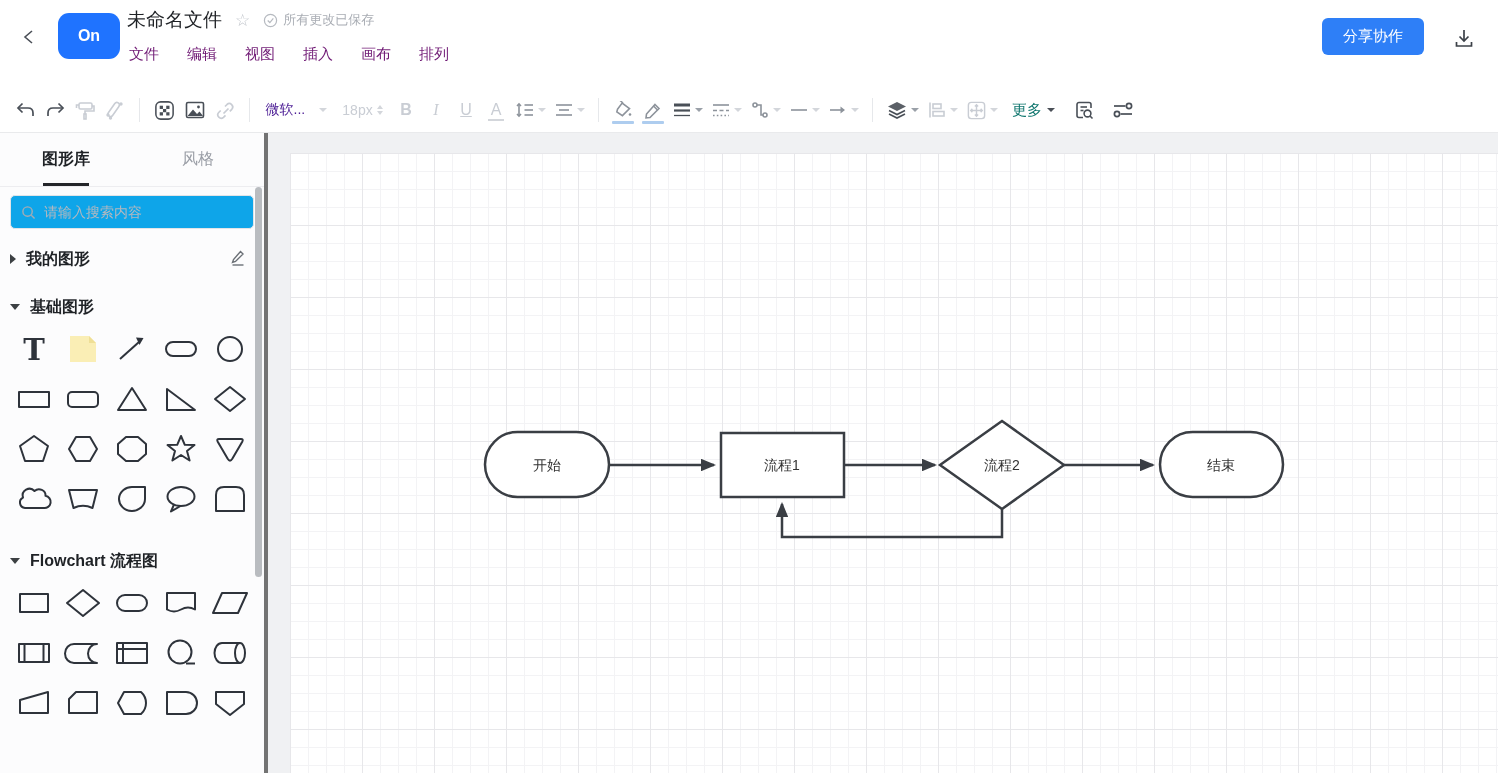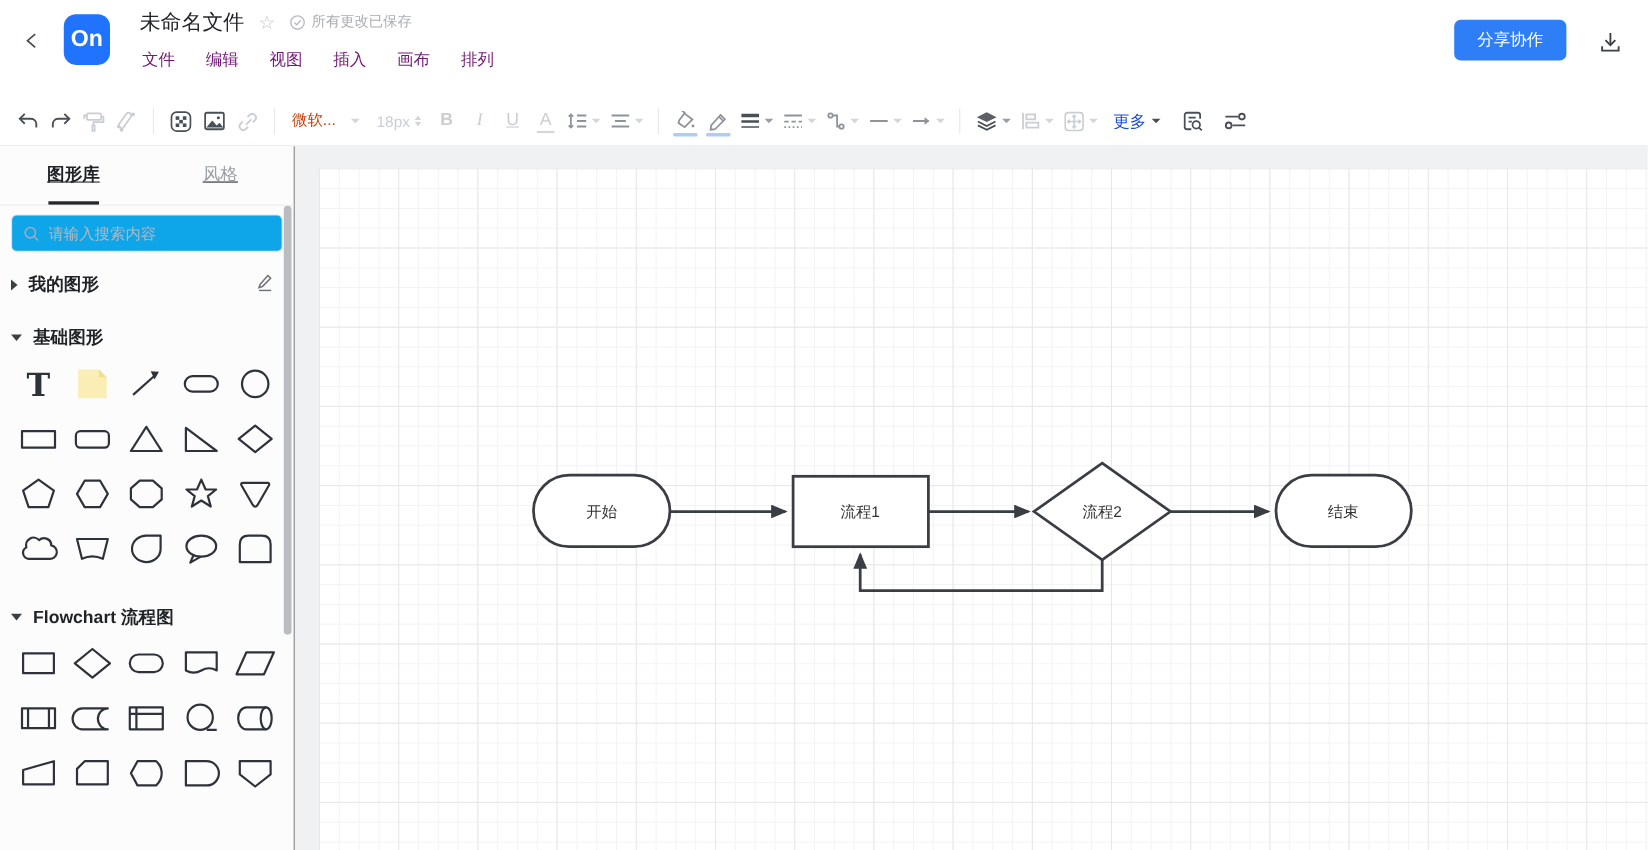--- a/index.html
+++ b/index.html
@@ -3,54 +3,54 @@
 <meta charset="utf-8">
 <style>
   * { margin:0; padding:0; box-sizing:border-box; }
   html,body { width:1498px; height:773px; overflow:hidden; }
   body { font-family:"Liberation Sans", sans-serif; background:#fff; color:#24262a; }
   .app { position:relative; width:1498px; height:773px; display:flex; flex-direction:column; }
 
   
   .header { position:relative; height:88px; background:#fff; flex:0 0 auto; }
   .back-btn { position:absolute; left:16px; top:24px; width:26px; height:26px; display:flex; align-items:center; justify-content:center; cursor:pointer; }
-  .logo { position:absolute; left:58px; top:13px; width:42px; height:46px; border-radius:11px; background:#1f73ff; color:#fff; display:flex; align-items:center; justify-content:center; font-weight:bold; font-size:21px; letter-spacing:0; }
+  .logo { position:absolute; left:58px; top:13px; width:62px; height:46px; border-radius:11px; background:#1f73ff; color:#fff; display:flex; align-items:center; justify-content:center; font-weight:bold; font-size:16px; letter-spacing:0; }
   .doc-row { position:absolute; left:127px; top:6px; height:28px; display:flex; align-items:center; gap:13px; }
   .doc-title { font-size:19px; font-weight:500; color:#1f2226; }
   .star { color:#c3c7cd; font-size:17px; line-height:1; cursor:pointer; }
   .save-status { display:flex; align-items:center; gap:5px; color:#a9adb4; font-size:13px; }
   .menu-row { position:absolute; left:129px; top:45px; display:flex; gap:28px; }
   .menu-item { font-size:15px; color:#701a75; cursor:pointer; }
   .share-btn { position:absolute; right:74px; top:18px; width:102px; height:37px; background:#2e7ff7; color:#fff; border:none; border-radius:6px; font-size:15px; font-family:inherit; cursor:pointer; }
   .download-btn { position:absolute; right:20px; top:24px; width:28px; height:28px; display:flex; align-items:center; justify-content:center; cursor:pointer; }
 
   
   .toolbar { height:45px; flex:0 0 auto; background:#fff; border-bottom:1px solid #e9eaec; display:flex; align-items:center; padding:0 10px; }
   .tb { height:32px; min-width:30px; padding:0 4px; display:flex; align-items:center; justify-content:center; border-radius:4px; cursor:pointer; gap:3px; }
   .tb svg { display:block; }
   .tdiv { width:1px; height:24px; background:#e6e8eb; margin:0 9px; flex:0 0 auto; }
   .caret { width:0; height:0; border-left:4px solid transparent; border-right:4px solid transparent; border-top:4.5px solid #9aa0a8; }
   .caret.dis { border-top-color:#d3d6db; }
   .ic-dark { color:#494f57; }
   .ic-mid { color:#8d939b; }
   .ic-dis { color:#c9cdd4; }
   .tletter { font-size:16px; line-height:1; color:#c9cdd4; }
-  .font-label { font-size:14px; color:#c2410c; width:50px; text-align:left; }
+  .font-label { font-size:14px; color:#4c1d95; width:50px; text-align:left; }
   .size-label { font-size:14px; color:#c9cdd4; width:32px; text-align:center; }
   .stepper { display:flex; flex-direction:column; gap:2px; }
   .stepper i { width:0;height:0;border-left:3.5px solid transparent;border-right:3.5px solid transparent; }
   .stepper .up { border-bottom:4px solid #d3d6db; }
   .stepper .dn { border-top:4px solid #d3d6db; }
   .color-bar { position:absolute; left:4px; right:4px; bottom:2px; height:3px; background:#aecdef; border-radius:1px; }
   .rel { position:relative; }
-  .more-label { font-size:15px; color:#1d4ed8; margin-right:2px; }
+  .more-label { font-size:15px; color:#0f766e; margin-right:2px; }
 
   
   .main { flex:1; display:flex; min-height:0; }
-  .sidebar { position:relative; width:268px; flex:0 0 auto; background:#fcfcfd; border-right:1px solid #737373;text-decoration:underline; }
+  .sidebar { position:relative; width:268px; flex:0 0 auto; background:#fcfcfd; border-right:4px solid #737373; }
   .side-tabs { height:54px; display:flex; border-bottom:1px solid #ededf0; }
   .side-tab { flex:1; display:flex; align-items:center; justify-content:center; font-size:16px; color:#9a9ea6; cursor:pointer; position:relative; }
   .side-tab.active { color:#1f2226; font-weight:bold; }
   .side-tab.active:after { content:""; position:absolute; bottom:0; left:50%; transform:translateX(-50%); width:46px; height:3px; background:#24262a; }
   .side-scroll { position:absolute; top:54px; left:0; right:0; bottom:0; overflow:hidden; padding:0 10px; }
   .search-box { margin-top:8px; height:34px; border:1px solid #e1e4e8; border-radius:5px; background:#0ea5e9; display:flex; align-items:center; padding:0 10px; gap:8px; }
   .search-box input { border:none; outline:none; flex:1; font-size:14px; font-family:inherit; color:#333; background:transparent; }
   .search-box input::placeholder { color:#b4b8bf; }
   .sec-head { display:flex; align-items:center; height:36px; margin-top:12px; gap:10px; cursor:pointer; }
   .tri { width:0; height:0; }

